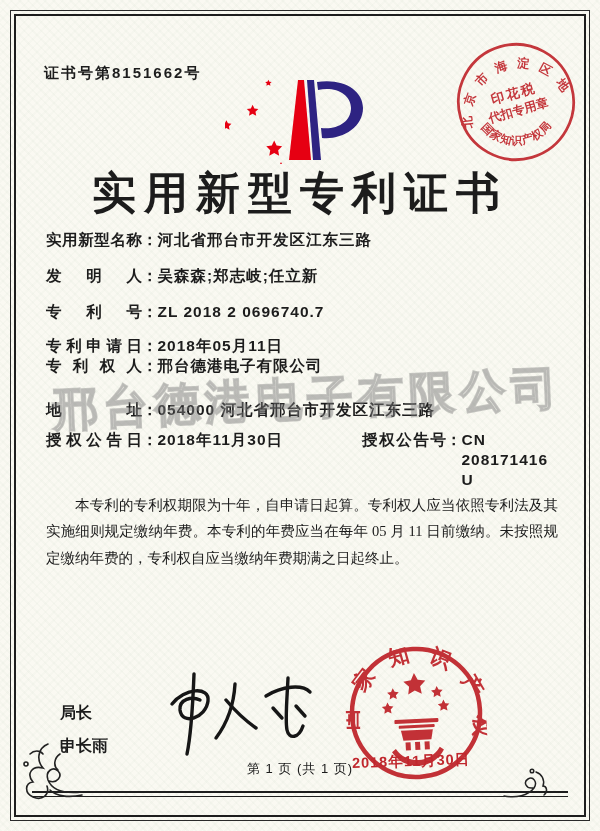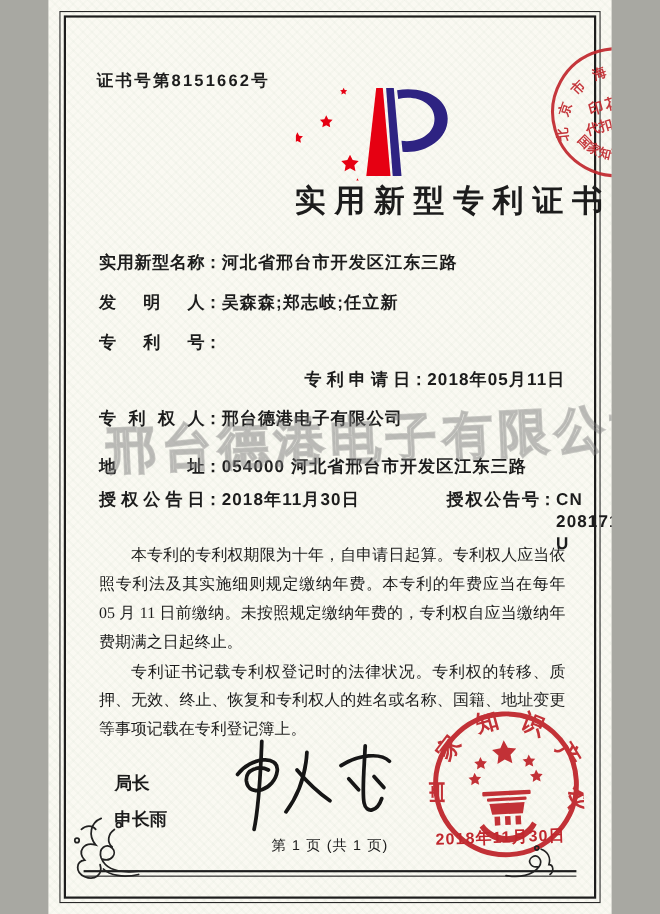--- a/index.html
+++ b/index.html
@@ -1,42 +1,42 @@
 <!DOCTYPE html>
 <html><head>
 <meta charset="utf-8">
 <style>
   html,body{margin:0;padding:0;background:#a8a8a2;}
-  .page{position:relative;width:512px;height:831px;margin:0 auto;overflow:hidden;
+  .page{position:relative;width:600px;height:831px;margin:0 auto;overflow:hidden;
         background:
           repeating-linear-gradient(45deg, rgba(150,180,150,0.05) 0 2px, rgba(255,255,255,0) 2px 6px),
           repeating-linear-gradient(-45deg, rgba(150,180,150,0.04) 0 2px, rgba(255,255,255,0) 2px 6px),
           #faf9f2;
         font-family:"Liberation Sans","DejaVu Sans",sans-serif;color:#1c1c1c;}
   .frame-outer{position:absolute;inset:10px;border:1px solid #2a2a2a;pointer-events:none;}
   .frame-inner{position:absolute;inset:14px;border:2px solid #1d1d1d;pointer-events:none;}
 
   .cert-no{position:absolute;left:44px;top:64px;font-size:15px;font-weight:bold;letter-spacing:2px;}
 
   
   .logo{position:absolute;left:225px;top:76px;width:150px;height:88px;}
 
   
   .tax-seal{position:absolute;left:452px;top:38px;width:128px;height:128px;transform:rotate(-16deg);opacity:.92;}
 
-  .title{position:absolute;left:0;right:0;top:164px;text-align:right;
+  .title{position:absolute;left:0;right:0;top:164px;text-align:center;
          font-family:Liberation Mono, monospace;
-         font-size:28px;font-weight:bold;letter-spacing:8px;}
+         font-size:44px;font-weight:bold;letter-spacing:8px;}
 
   .fields{position:absolute;left:46px;right:42px;top:230px;font-size:15.5px;font-weight:bold;}
   .frow{display:flex;line-height:20px;}
   .frow .flabel{display:inline-block;width:96px;text-align:justify;text-align-last:justify;flex:0 0 96px;}
   .frow .colon{flex:0 0 14px;}
   .frow .fvalue{letter-spacing:1px;}
-  .mb-a{margin-bottom:16px;} .mb-b{margin-bottom:14px;} .mb-c{margin-bottom:15px;justify-content:flex-end;}
+  .mb-a{margin-bottom:16px;} .mb-b{margin-bottom:14px;} .mb-c{}
   .mb-d{margin-bottom:24px;} .mb-e{margin-bottom:10px;}
   .grant-row{position:relative;}
   .grant-right{position:absolute;left:284px;top:0;display:flex;margin-left:32px;}
   .grant-right .flabel{width:84px;flex:0 0 84px;}
 
   .watermark{position:absolute;left:52px;top:368px;width:530px;
              font-size:46px;font-weight:bold;letter-spacing:5px;white-space:nowrap;
              color:rgba(125,125,125,0.18);-webkit-text-stroke:1.5px rgba(120,120,120,0.38);
              transform:rotate(-2.5deg);pointer-events:none;}
 
@@ -106,20 +106,21 @@
       <span class="fvalue">河北省邢台市开发区江东三路</span>
     </div>
     <div class="frow mb-a">
       <span class="flabel">发明人</span>
         <span class="colon">：</span>
       <span class="fvalue">吴森森;郑志岐;任立新</span>
     </div>
     <div class="frow mb-b">
       <span class="flabel">专利号</span>
         <span class="colon">：</span>
+      <span class="fvalue">ZL 2018 2 0696740.7</span>
     </div>
     <div class="frow mb-c">
       <span class="flabel">专利申请日</span>
         <span class="colon">：</span>
       <span class="fvalue">2018年05月11日</span>
     </div>
     <div class="frow mb-d">
       <span class="flabel">专利权人</span>
         <span class="colon">：</span>
       <span class="fvalue">邢台德港电子有限公司</span>
@@ -138,21 +139,20 @@
           <span class="colon">：</span>
         <span class="fvalue">CN 208171416 U</span>
       </span>
     </div>
   </div>
 
   <div class="watermark">邢台德港电子有限公司</div>
 
   <div class="body-text">
     <p>本专利的专利权期限为十年，自申请日起算。专利权人应当依照专利法及其实施细则规定缴纳年费。本专利的年费应当在每年 05 月 11 日前缴纳。未按照规定缴纳年费的，专利权自应当缴纳年费期满之日起终止。</p>
-    <p>专利证书记载专利权登记时的法律状况。专利权的转移、质押、无效、终止、恢复和专利权人的姓名或名称、国籍、地址变更等事项记载在专利登记簿上。</p>
   </div>
 
   <div class="director">
     <div>局长</div>
     <div>申长雨</div>
   </div>
 
   <svg class="signature" viewBox="0 0 190 90">
     <g fill="none" stroke="#161616" stroke-width="3.4" stroke-linecap="round" stroke-linejoin="round">
       <path d="M34,36 C46,20 72,18 70,33 C68,50 44,58 42,42 C41,31 54,28 62,32"></path>

